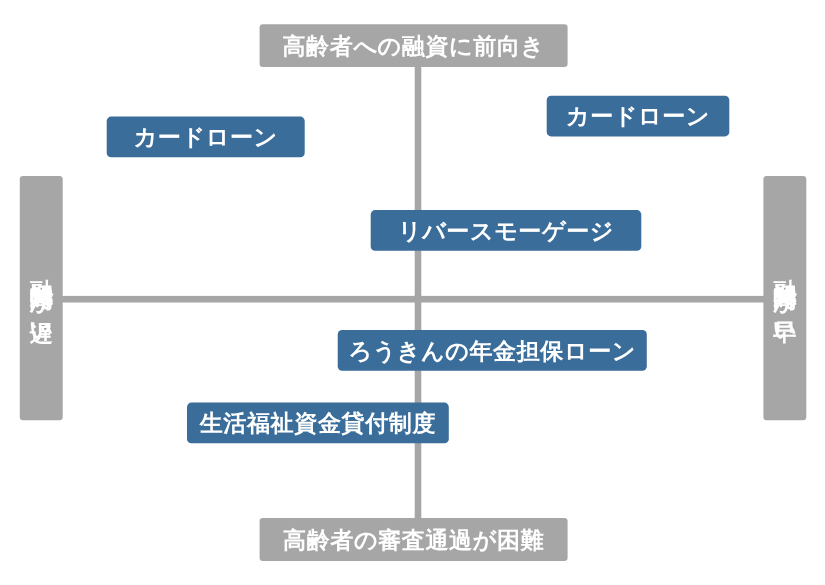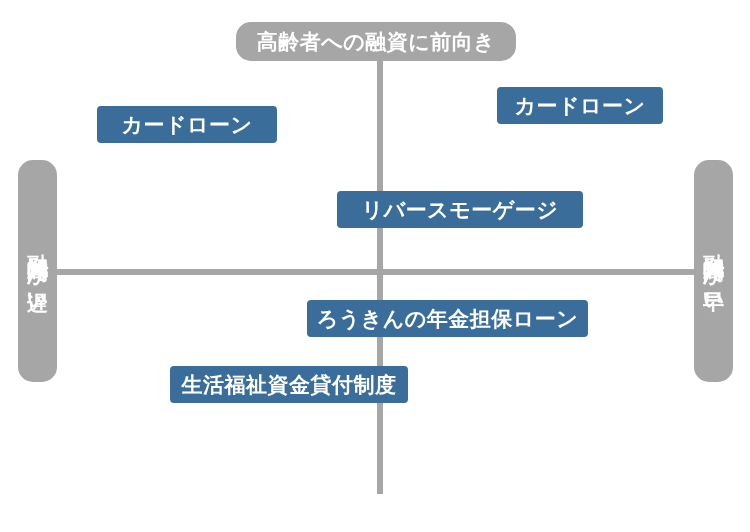--- a/index.html
+++ b/index.html
@@ -35,21 +35,21 @@
     left: 34px;
     top: 269px;
     width: 682px;
   }
 
   
   .axis-label {
     position: absolute;
     background: #a6a6a6;
     color: #ffffff;
-    border-radius: 15px;
+    border-radius: 3px;
     display: flex;
     align-items: center;
     justify-content: center;
     box-sizing: border-box;
     font-weight: bold;
     letter-spacing: 0.5px;
     z-index: 3;
   }
   .axis-label.horiz {
     font-size: 21px;
@@ -116,20 +116,21 @@
 </head>
 <body>
 
 <div id="canvas">
 
   <div class="axis-v"></div>
   <div class="axis-h"></div>
 
   <div class="axis-label horiz" id="label-top">高齢者への融資に前向き</div>
 
+  <div class="axis-label horiz" id="label-bottom">高齢者の審査通過が困難</div>
 
   <div class="axis-label vert" id="label-left">融資時間が遅い</div>
 
   <div class="axis-label vert" id="label-right">融資時間が早い</div>
 
   <div class="item-box" id="item-nenkin">カードローン</div>
 
   <div class="item-box" id="item-card">カードローン</div>
 
   <div class="item-box" id="item-reverse">リバースモーゲージ</div>

